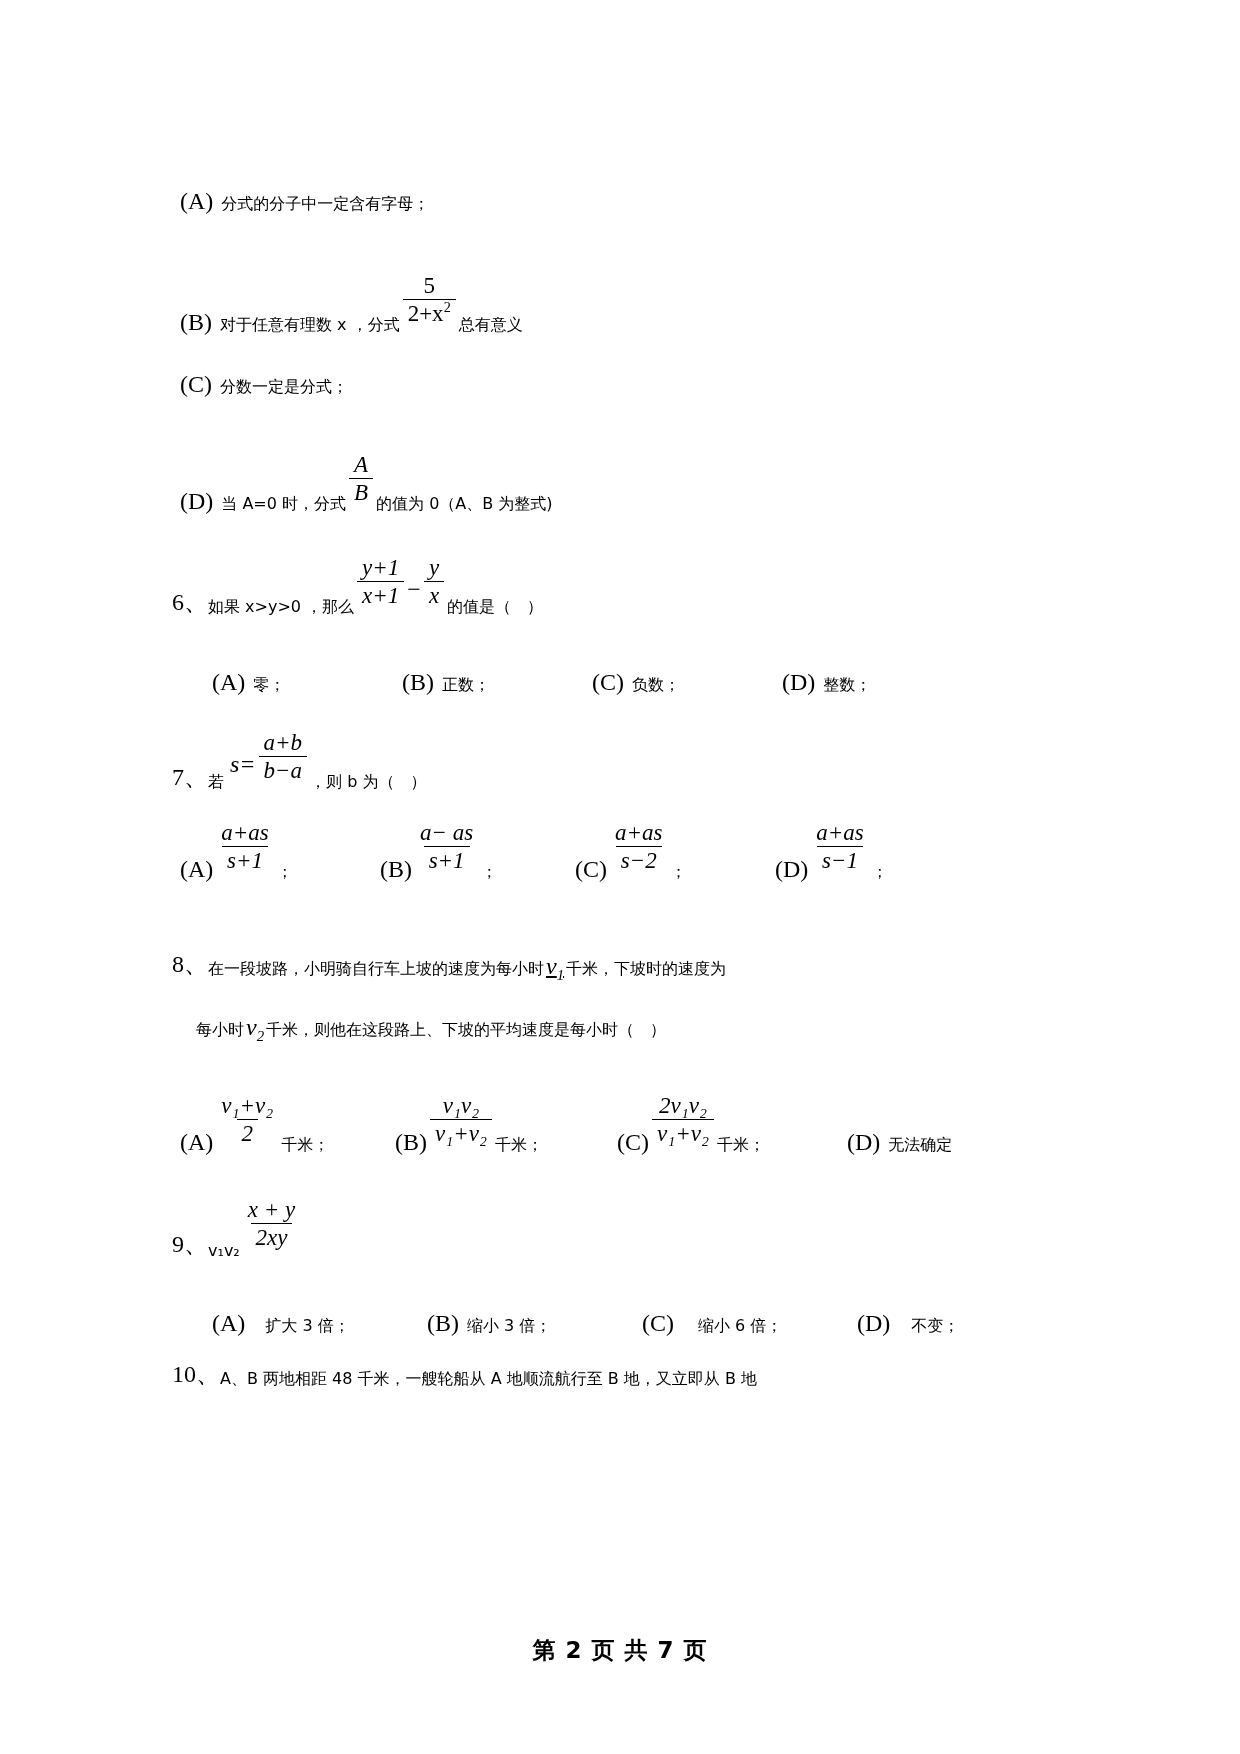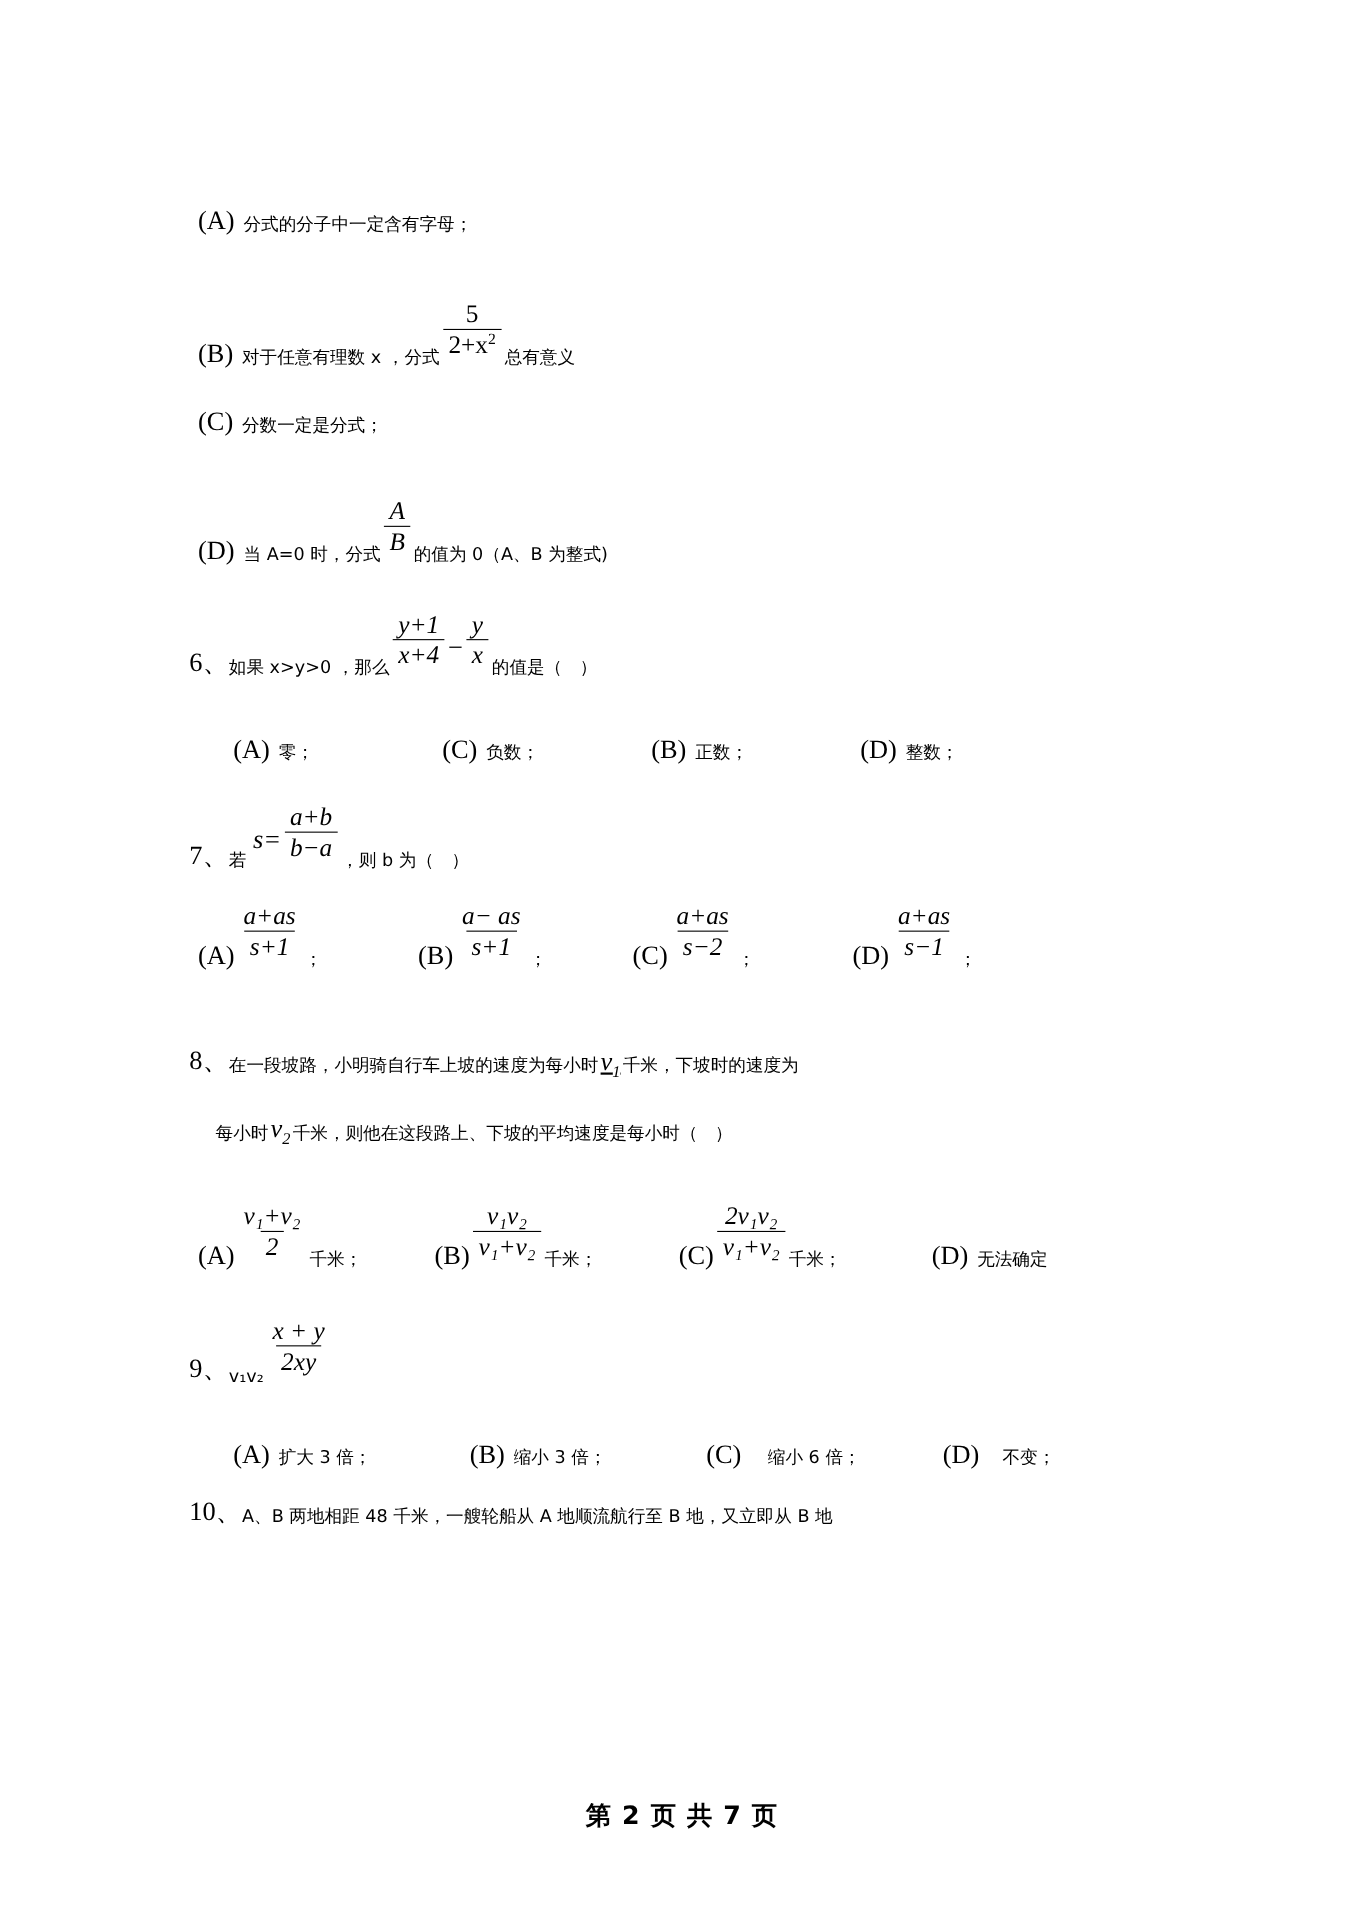--- a/index.html
+++ b/index.html
@@ -134,41 +134,41 @@
       <span class="cn">的值为 0（A、B 为整式)</span>
     </span>
   </div>
 
   <div class="abs" style="left:172px; top:530px;">
     <span class="q-row">
       <span class="lat">6、</span>
       <span class="cn">如果 x&gt;y&gt;0 ，那么</span>
       <span class="frac">
         <span class="num">y+1</span>
-        <span class="den">x+4</span>
+        <span class="den">x+1</span>
       </span>
       <span class="lat" style="position:relative; top:-0.62em;">−</span>
       <span class="frac">
         <span class="num">y</span>
         <span class="den">x</span>
       </span>
       <span class="cn">的值是（　）</span>
     </span>
   </div>
 
   <div class="abs" style="left:180px; top:615px;">
     <span class="opts-row">
       <span style="display:inline-block; width:190px;">
         <span class="opt-label">(A)</span><span class="cn" style="margin-left:8px;">零；</span>
       </span>
       <span style="display:inline-block; width:190px;">
+        <span class="opt-label">(B)</span><span class="cn" style="margin-left:8px;">正数；</span>
+      </span>
+      <span style="display:inline-block; width:190px;">
         <span class="opt-label">(C)</span><span class="cn" style="margin-left:8px;">负数；</span>
-      </span>
-      <span style="display:inline-block; width:190px;">
-        <span class="opt-label">(B)</span><span class="cn" style="margin-left:8px;">正数；</span>
       </span>
       <span style="display:inline-block;">
         <span class="opt-label">(D)</span><span class="cn" style="margin-left:8px;">整数；</span>
       </span>
     </span>
   </div>
 
   <div class="abs" style="left:172px; top:705px;">
     <span class="q-row">
       <span class="lat">7、</span>
@@ -276,21 +276,21 @@
       <span class="frac">
         <span class="num">x + y</span>
         <span class="den">2xy</span>
       </span>
     </span>
   </div>
 
   <div class="abs" style="left:180px; top:1256px;">
     <span class="opts-row">
       <span style="display:inline-block; width:215px;">
-        <span class="opt-label">(A)</span><span class="cn" style="margin-left:8px;">扩大 3 倍；</span>
+        <span class="opt-label">(A)</span><span class="cn" style="margin-left:20px;">扩大 3 倍；</span>
       </span>
       <span style="display:inline-block; width:215px;">
         <span class="opt-label">(B)</span><span class="cn" style="margin-left:8px;">缩小 3 倍；</span>
       </span>
       <span style="display:inline-block; width:215px;">
         <span class="opt-label">(C)</span><span class="cn" style="margin-left:24px;">缩小 6 倍；</span>
       </span>
       <span style="display:inline-block;">
         <span class="opt-label">(D)</span><span class="cn" style="margin-left:21px;">不变；</span>
       </span>

